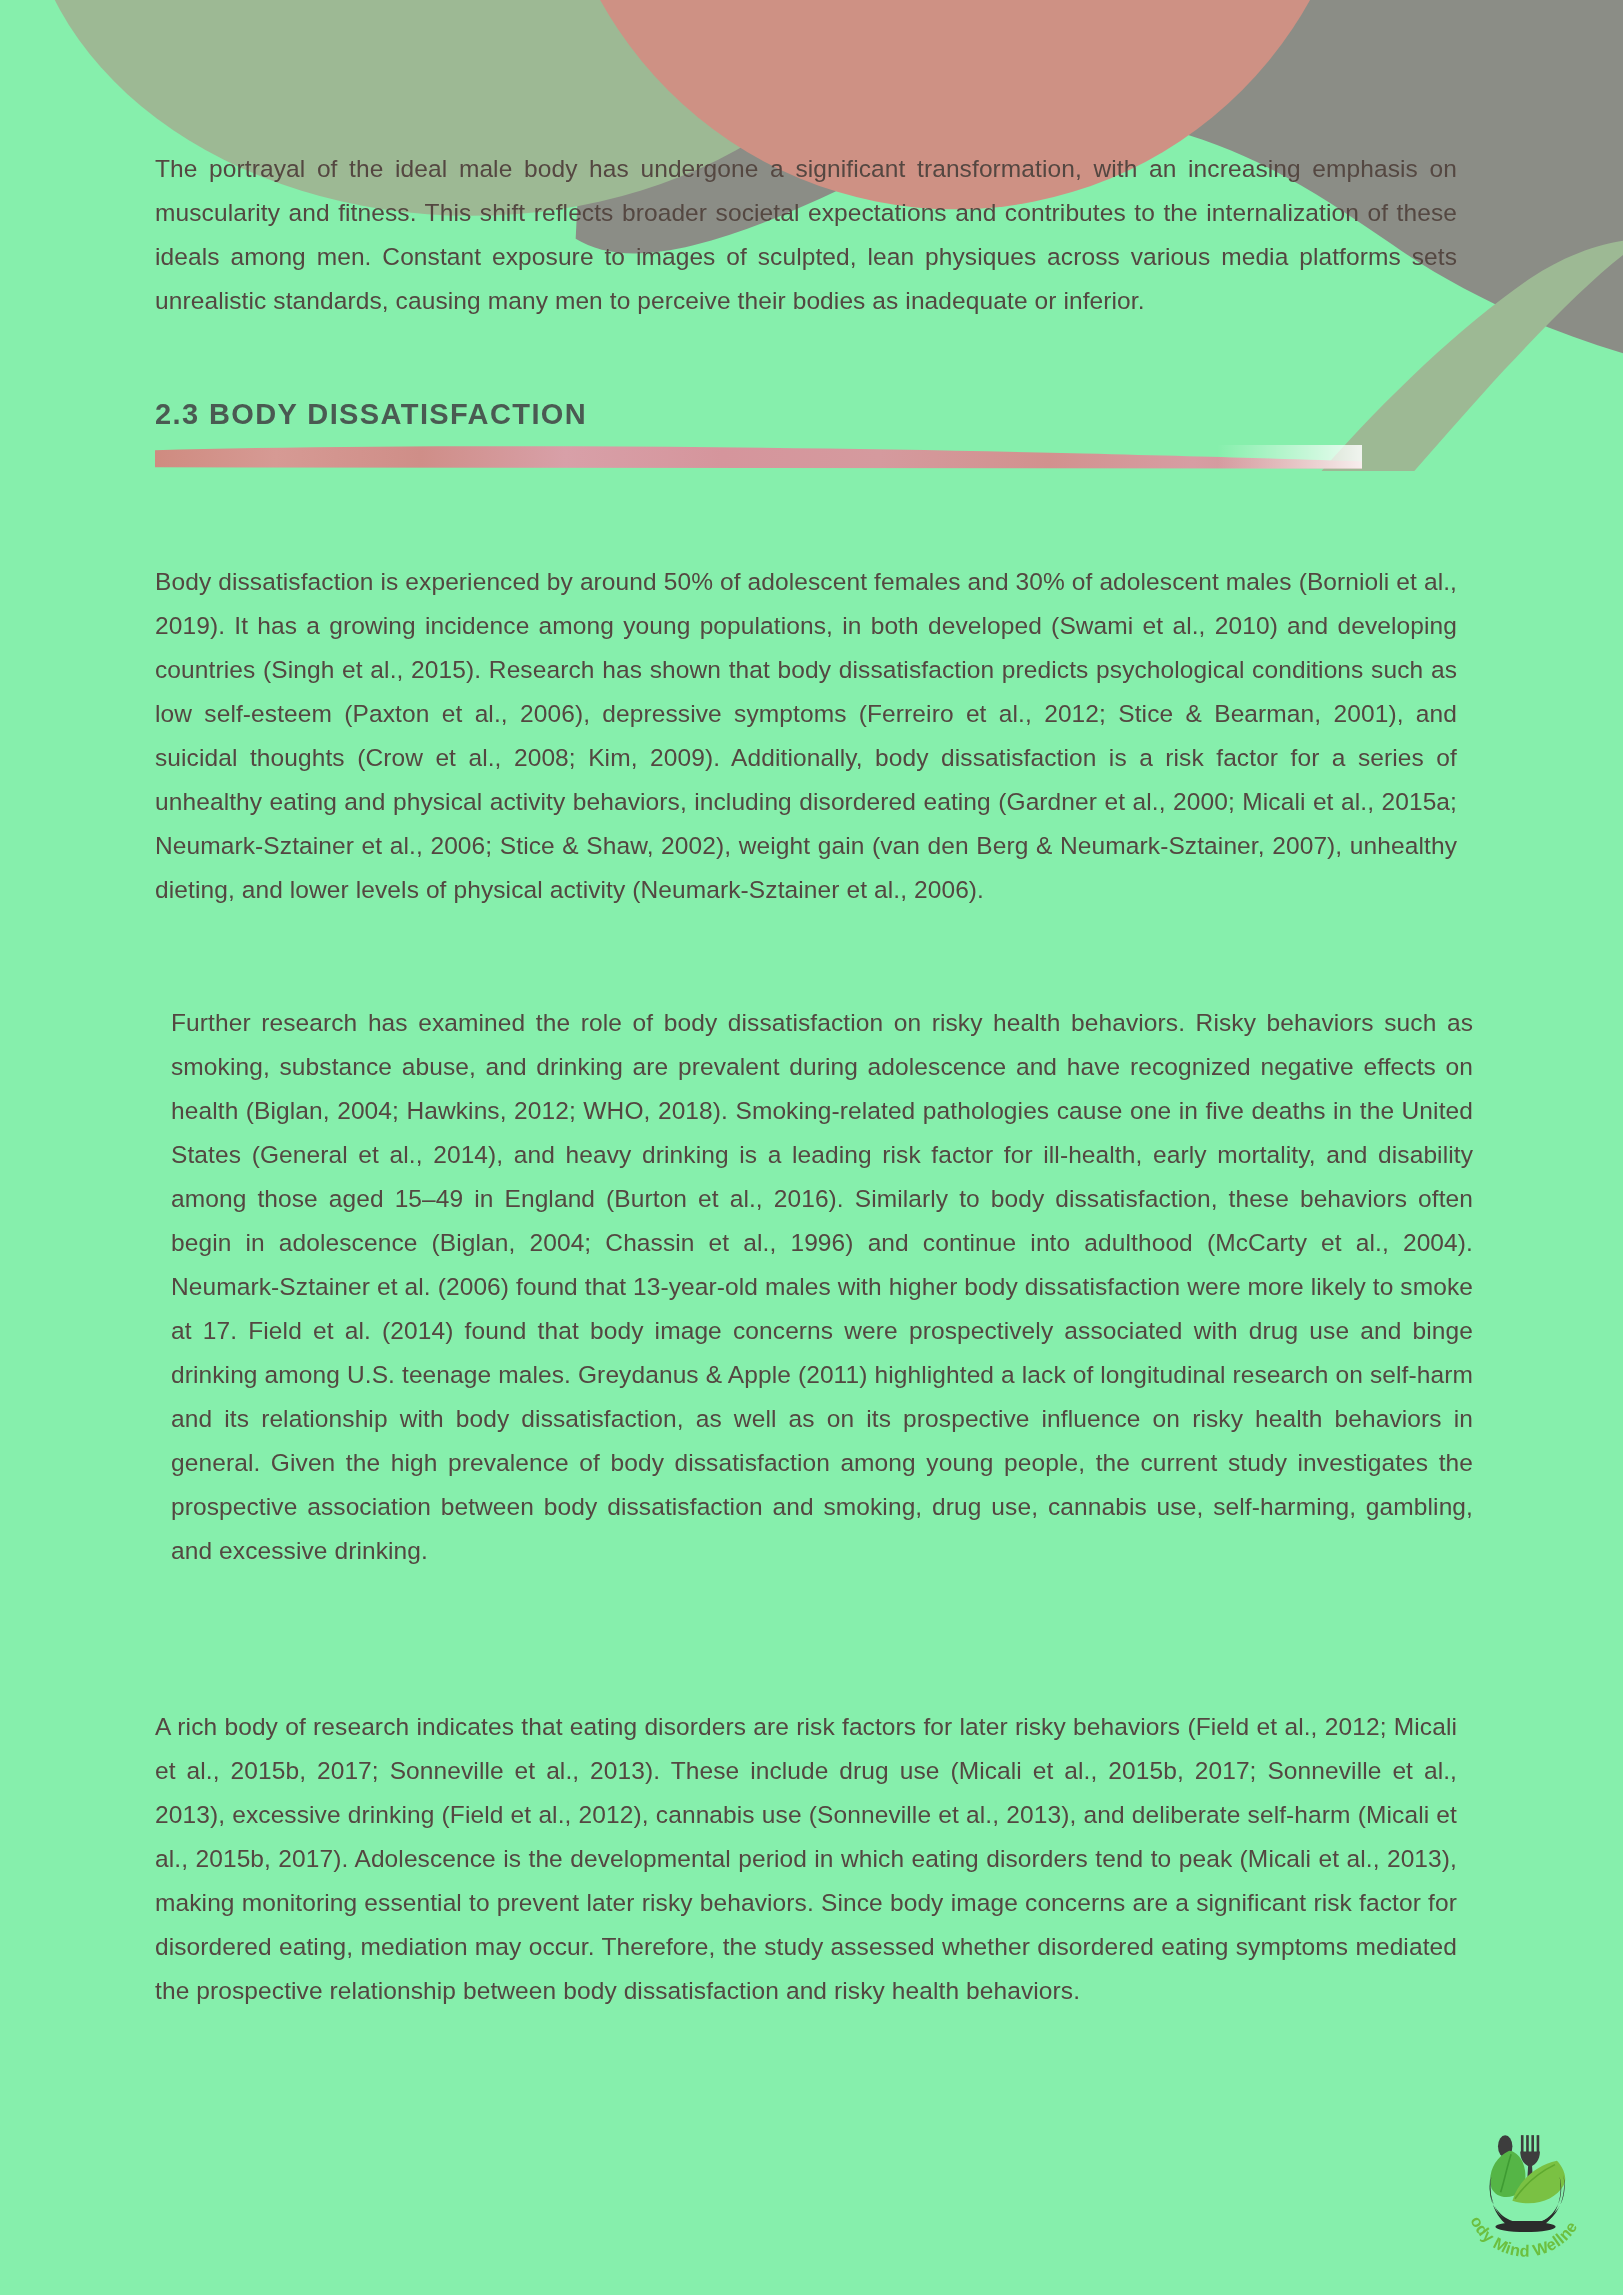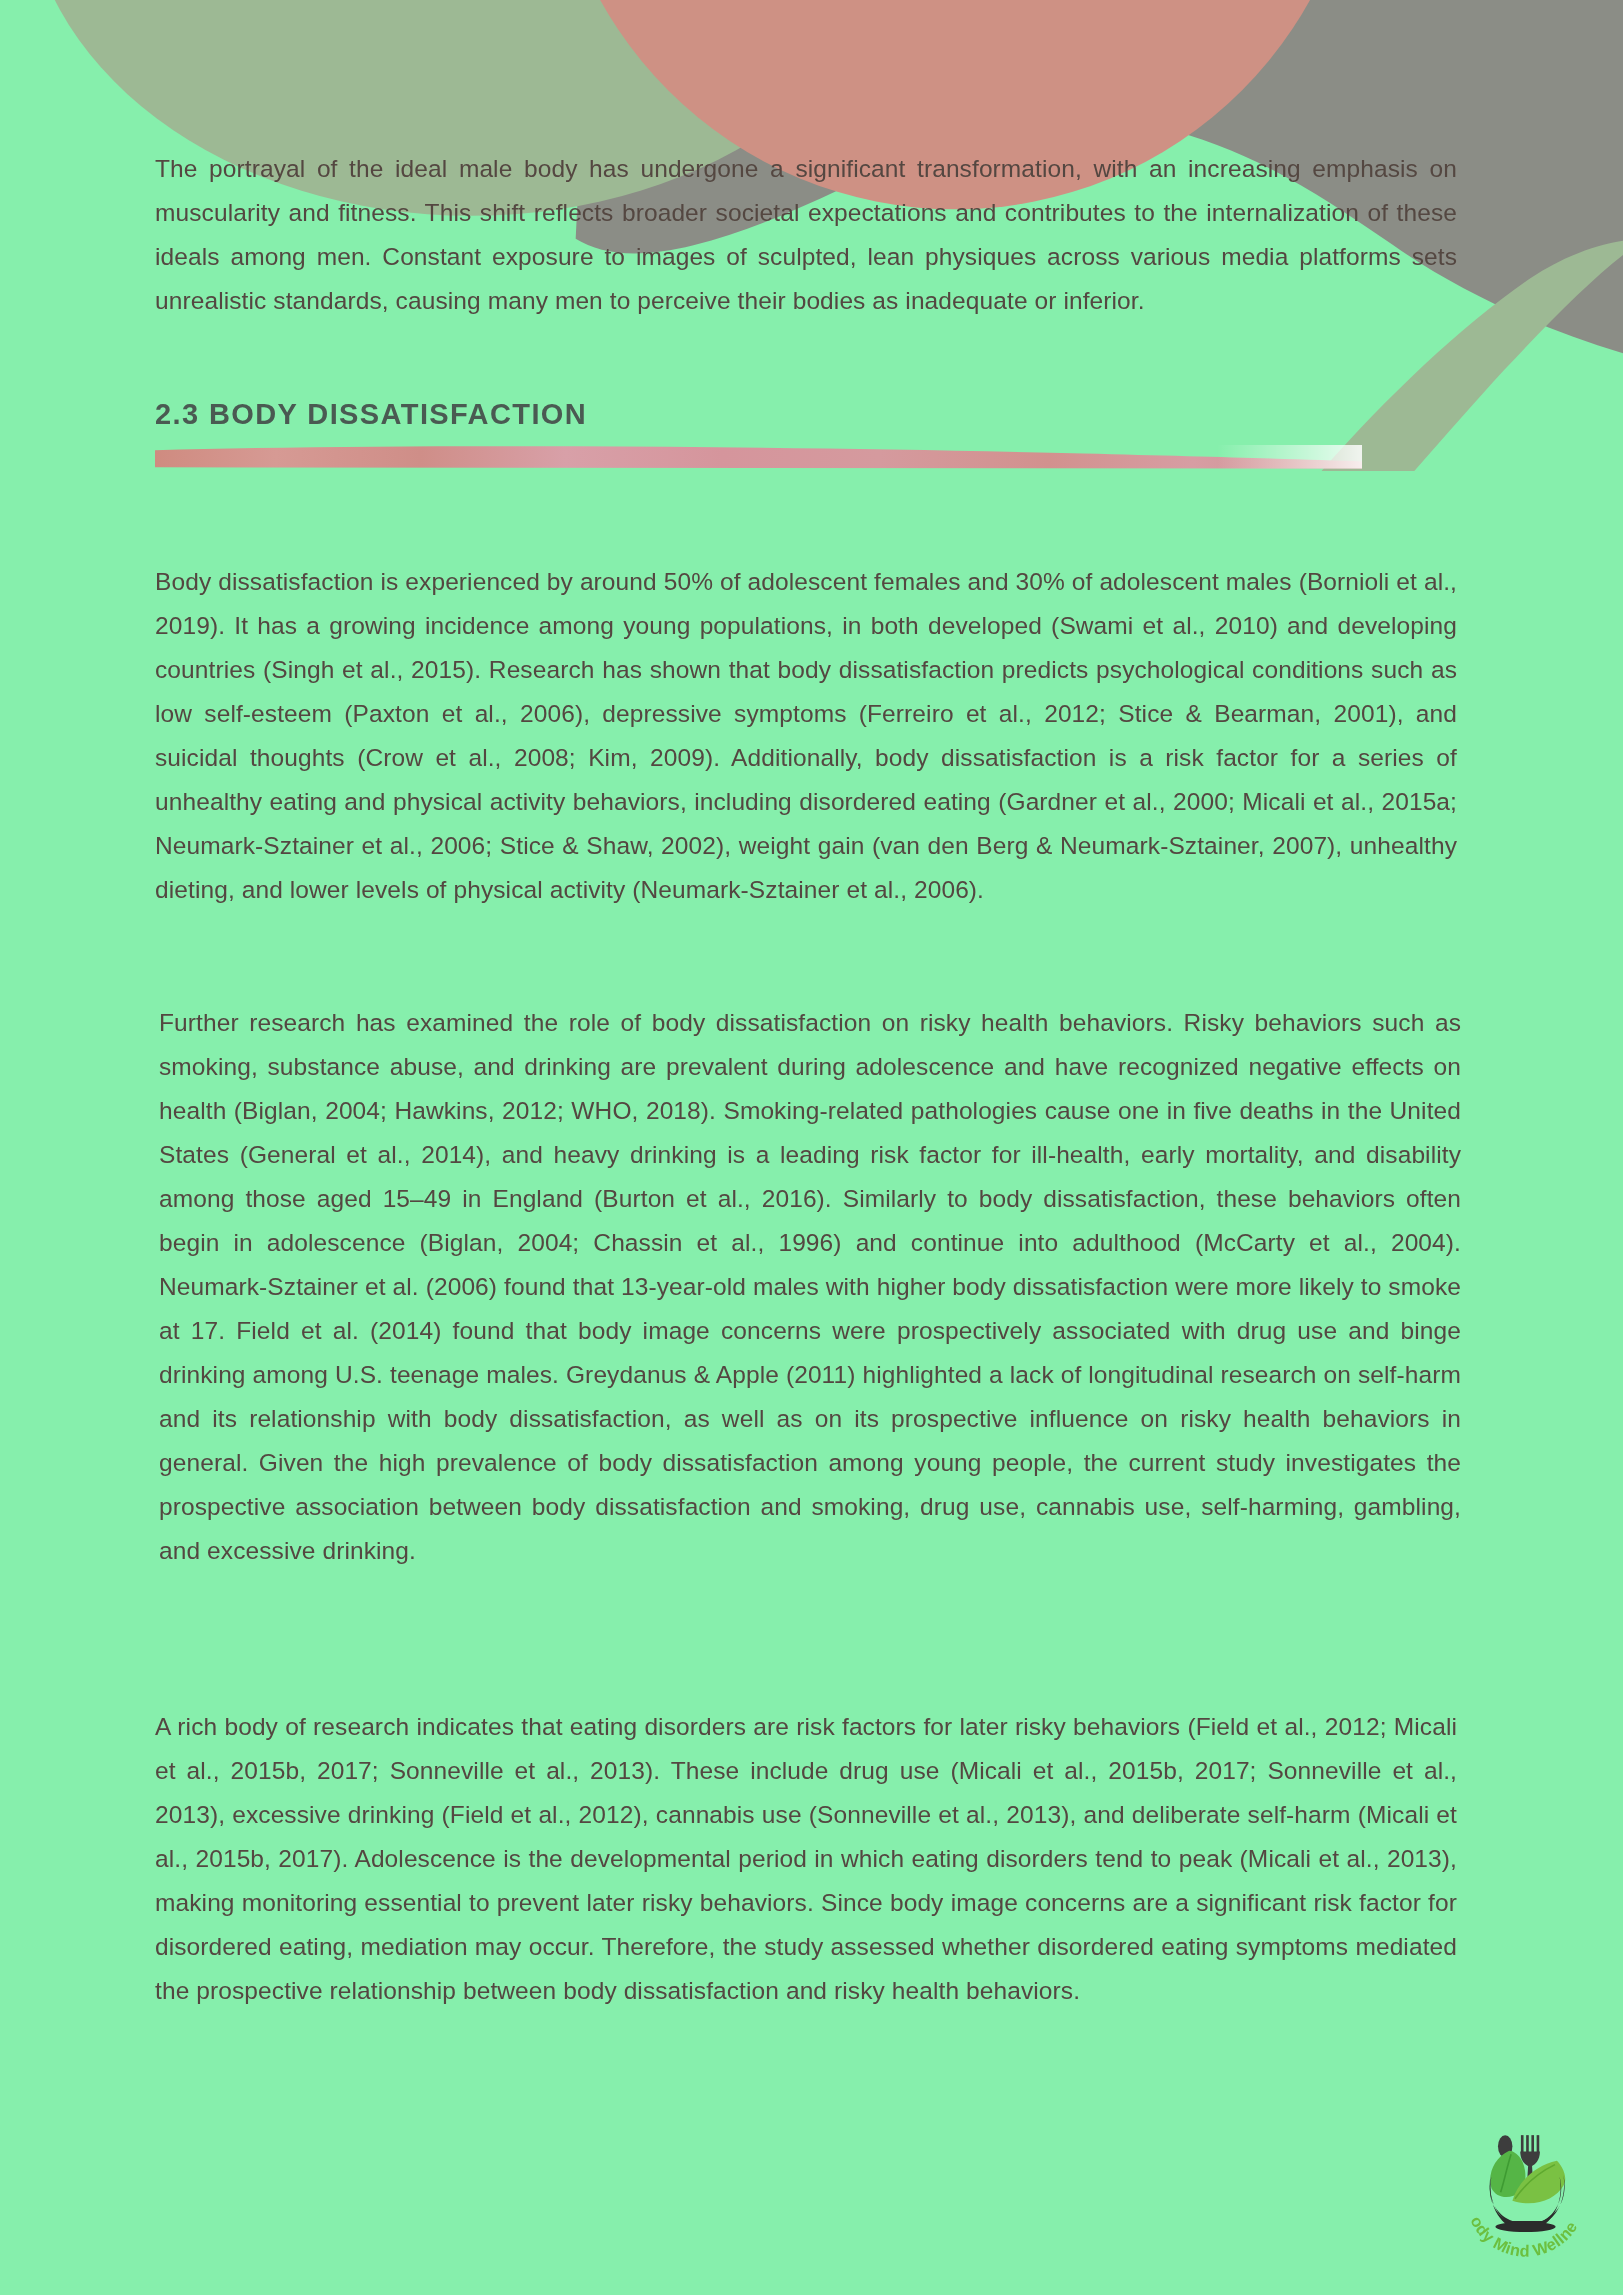--- a/index.html
+++ b/index.html
@@ -81,21 +81,21 @@
   }
   .heading-underline {
     margin-top: 14.4px;
     width: 1207px;
     height: 23.6px;
   }
   .heading-underline svg { display:block; width:100%; height:100%; }
 
   
   #para-1 { position:absolute; top: 560px;  left:0; width:1302px; }
-  #para-2 { position:absolute; top: 1001px; left:4px; width:1302px; }
+  #para-2 { position:absolute; top: 1001px; left:16px; width:1302px; }
   #para-3 { position:absolute; top: 1678px; left:0; width:1302px;margin-top:27px; }
 
   
   .footer-logo {
     position: absolute;
     left: 1460px;
     top: 2120px;
     width: 131px;
     height: 141px;
   }

